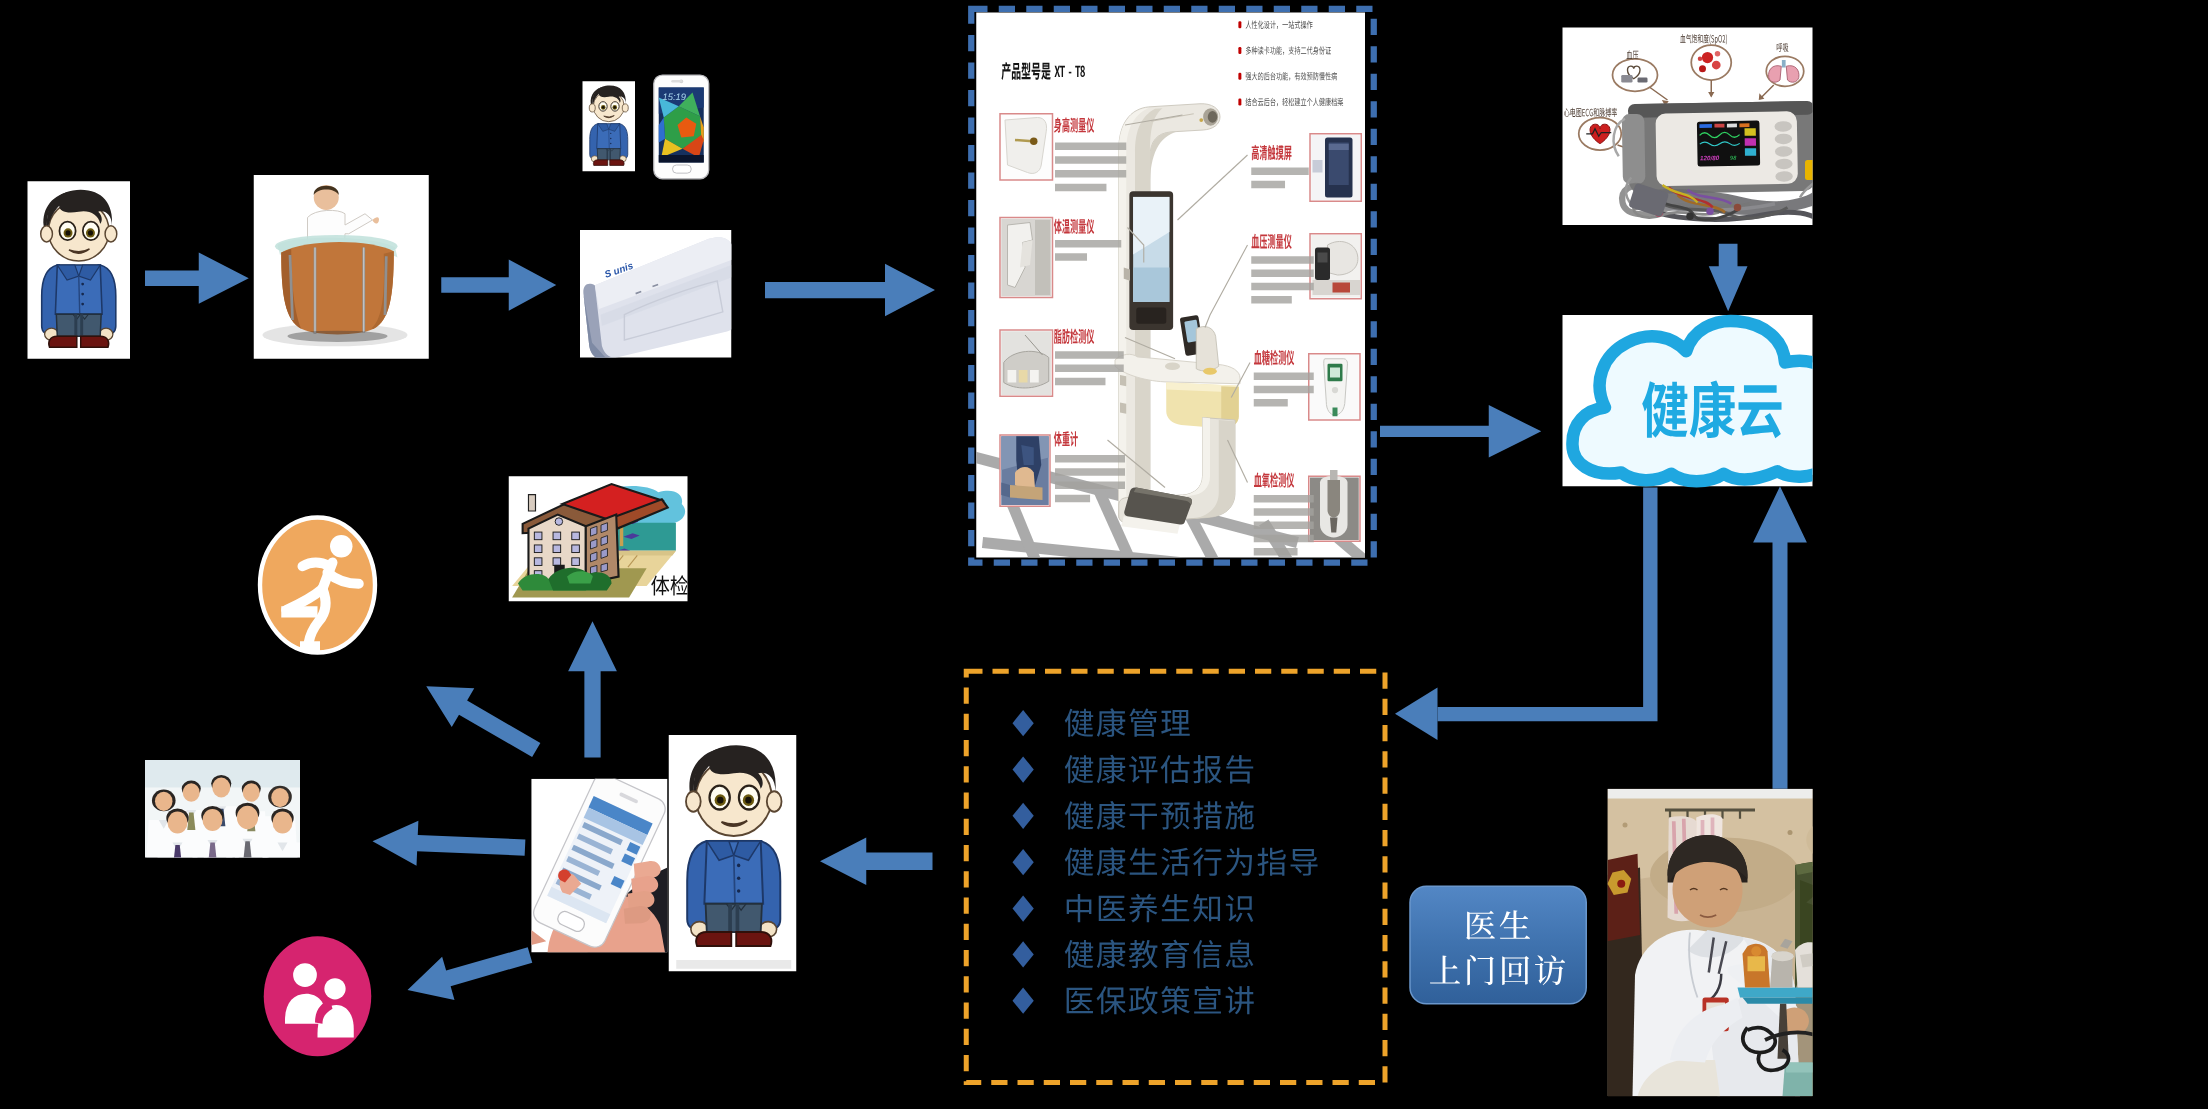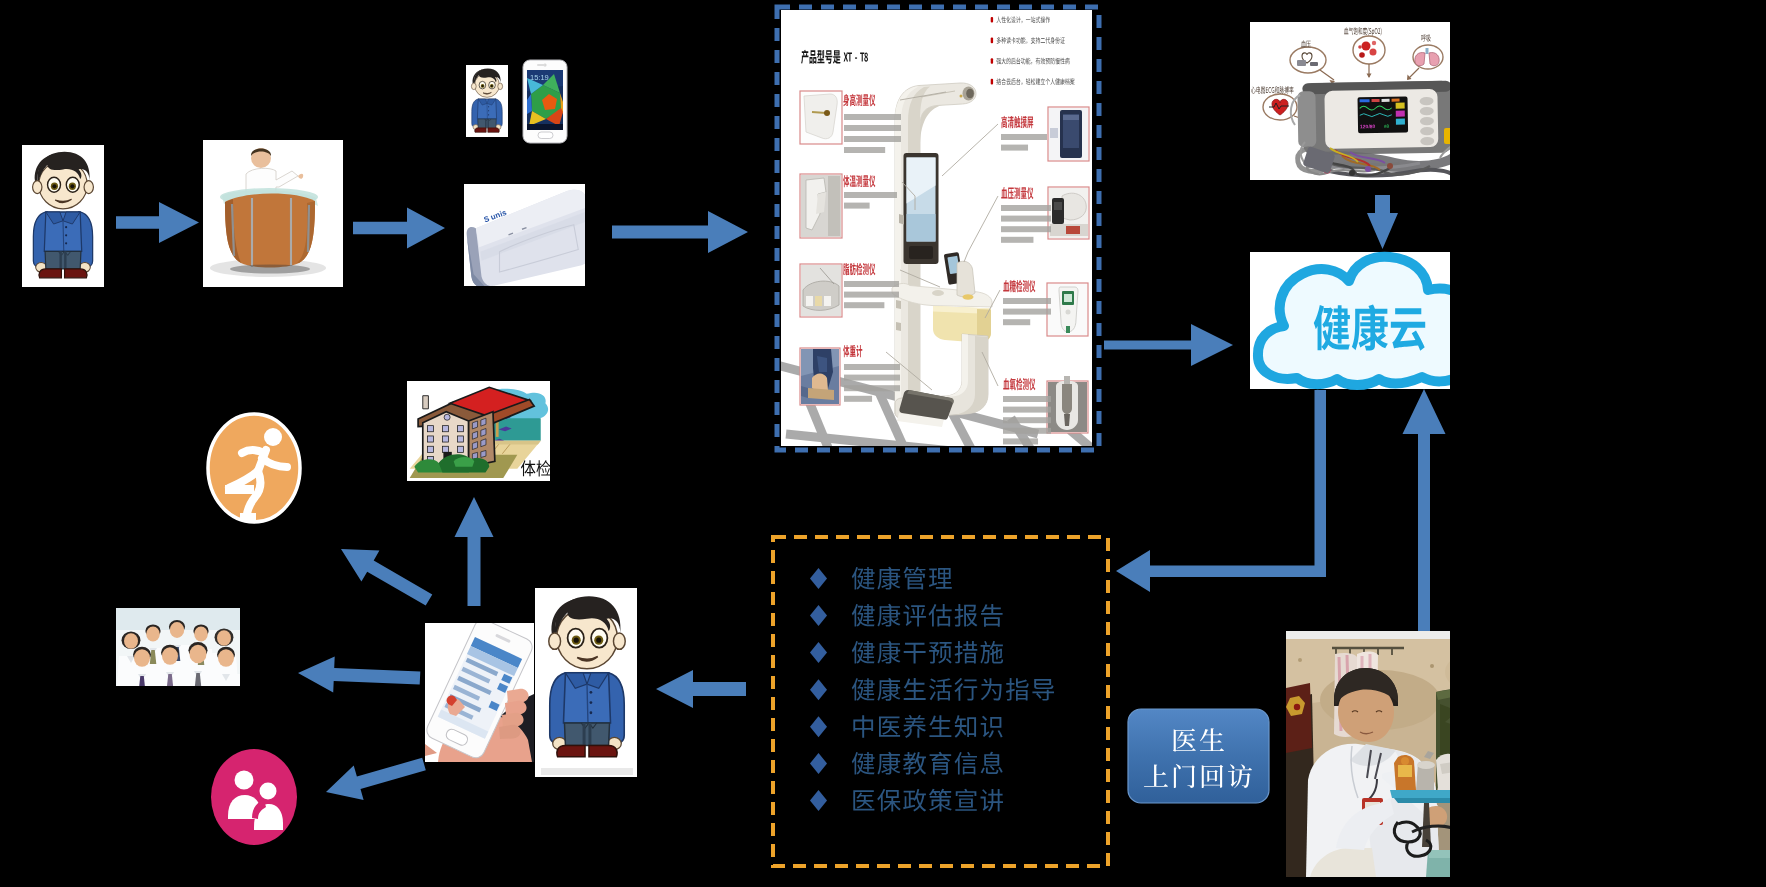--- a/index.html
+++ b/index.html
@@ -1,14 +1,14 @@
 <!DOCTYPE html>
 <html><head><meta charset="utf-8"><title>p</title><style>
 html,body{margin:0;padding:0;background:#000;}
-#wrap{position:relative;width:1450px;height:887px;overflow:hidden;background:#000;}
+#wrap{position:relative;width:1450px;height:887px;overflow:hidden;background:#000;font-style:italic;}
 svg{display:block}
 </style></head><body>
 <div id="wrap">
 <svg width="1766" height="887" viewBox="0 0 1766 887">
 <defs>
 <g id="person">
 <ellipse cx="50" cy="47" rx="31" ry="30" fill="#f7e7cd" stroke="#5a4632" stroke-width="1.5"></ellipse>
 <path d="M18 46 C14 20 30 6 52 6 C74 6 86 20 84 42 C84 30 76 26 70 28 C75 33 74 38 72 40 C70 30 60 26 50 28 C38 30 30 28 30 22 C24 28 20 36 18 46 Z" fill="#262220"></path>
 <path d="M18 47 C15 28 24 12 42 8 C24 10 12 24 14 42 Z" fill="#262220"></path>
 <ellipse cx="17" cy="50" rx="6" ry="8" fill="#f7e7cd" stroke="#5a4632" stroke-width="1.5"></ellipse>

